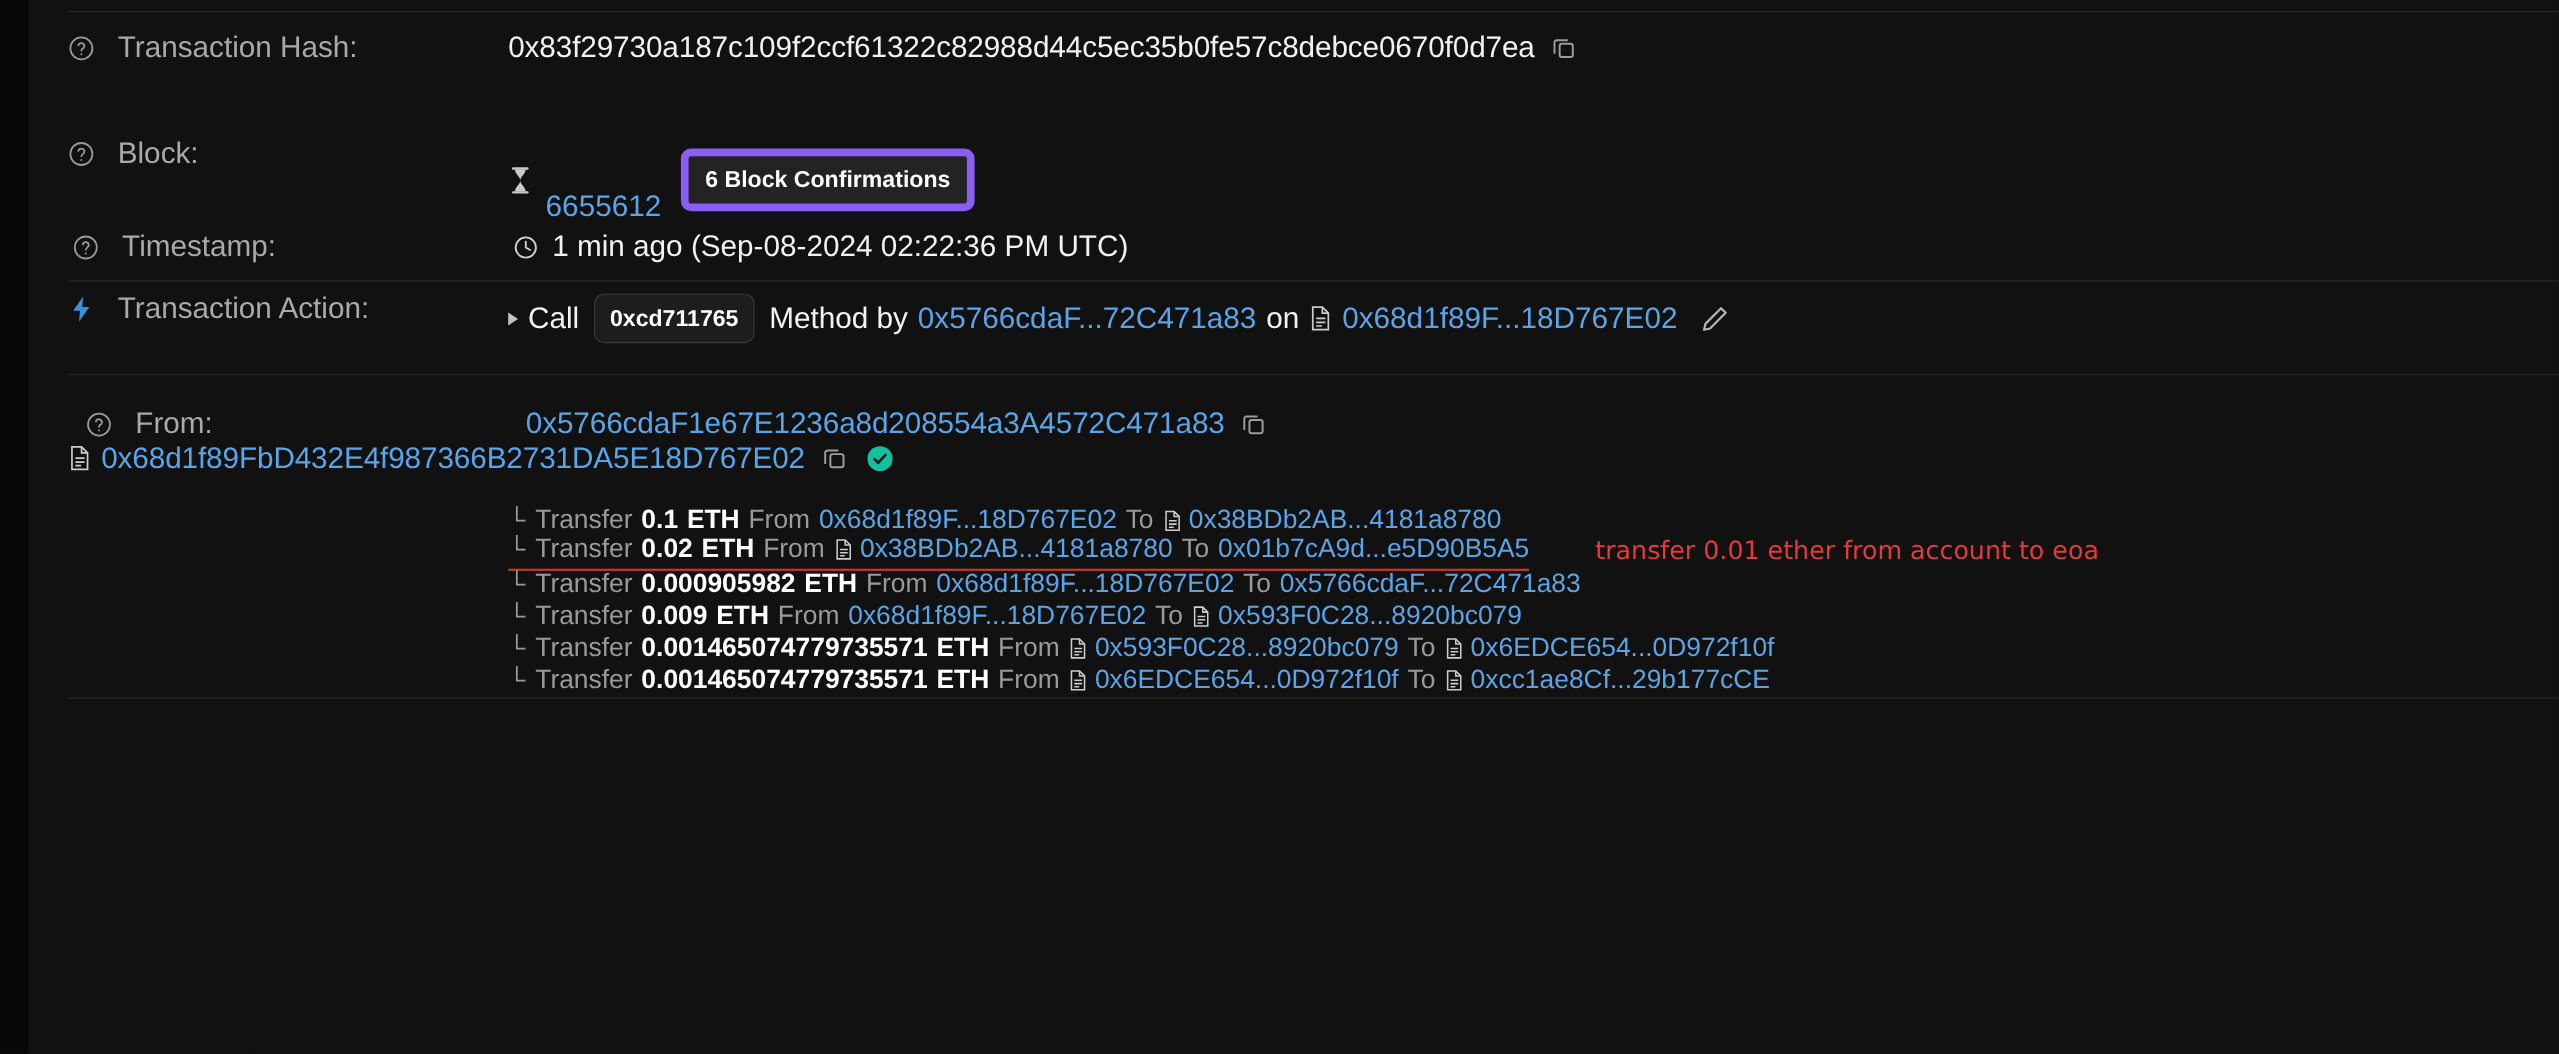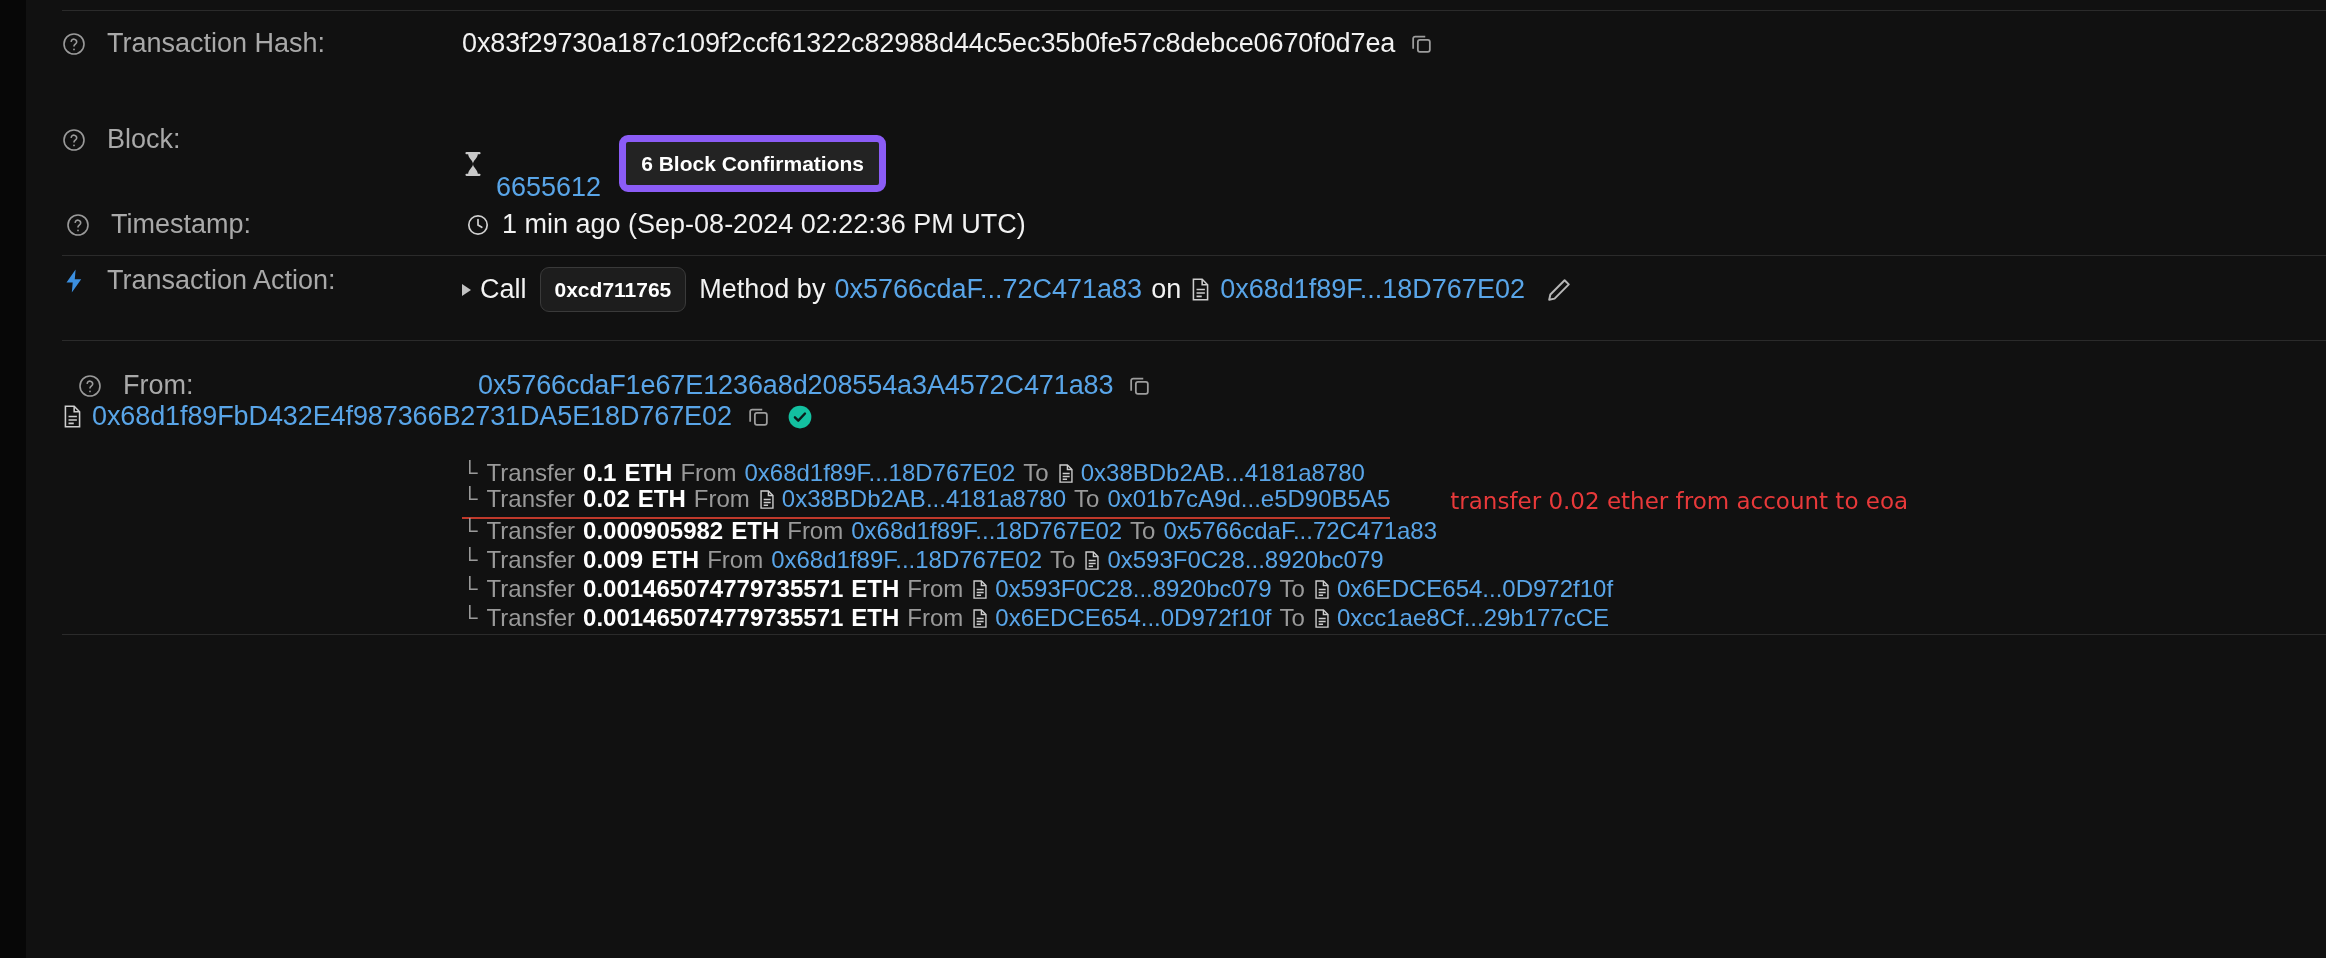--- a/index.html
+++ b/index.html
@@ -485,21 +485,21 @@
                 <path d="M11.6 2.2v5.2h5.2"></path>
                 <path d="M6.2 12h8M6.2 15.4h8M6.2 18.6h5"></path>
               </svg>
             </span>
             <span class="link">0x38BDb2AB...4181a8780</span>
             <span class="sp"></span>
             <span class="t-word">To</span>
             <span class="sp"></span>
             <span class="link">0x01b7cA9d...e5D90B5A5</span>
           </div>
-          <span class="annotation">transfer 0.02 ether from account to eoa</span>
+          <span class="annotation">transfer 0.01 ether from account to eoa</span>
         </div>
         <div class="transfer-line">
           <div class="transfer-row-wrap">
             <span class="corner">└</span>
             <span class="t-word">Transfer</span>
             <span class="sp"></span>
             <span class="t-amount">0.000905982</span>
             <span class="sp"></span>
             <span class="t-eth">ETH</span>
             <span class="sp"></span>

